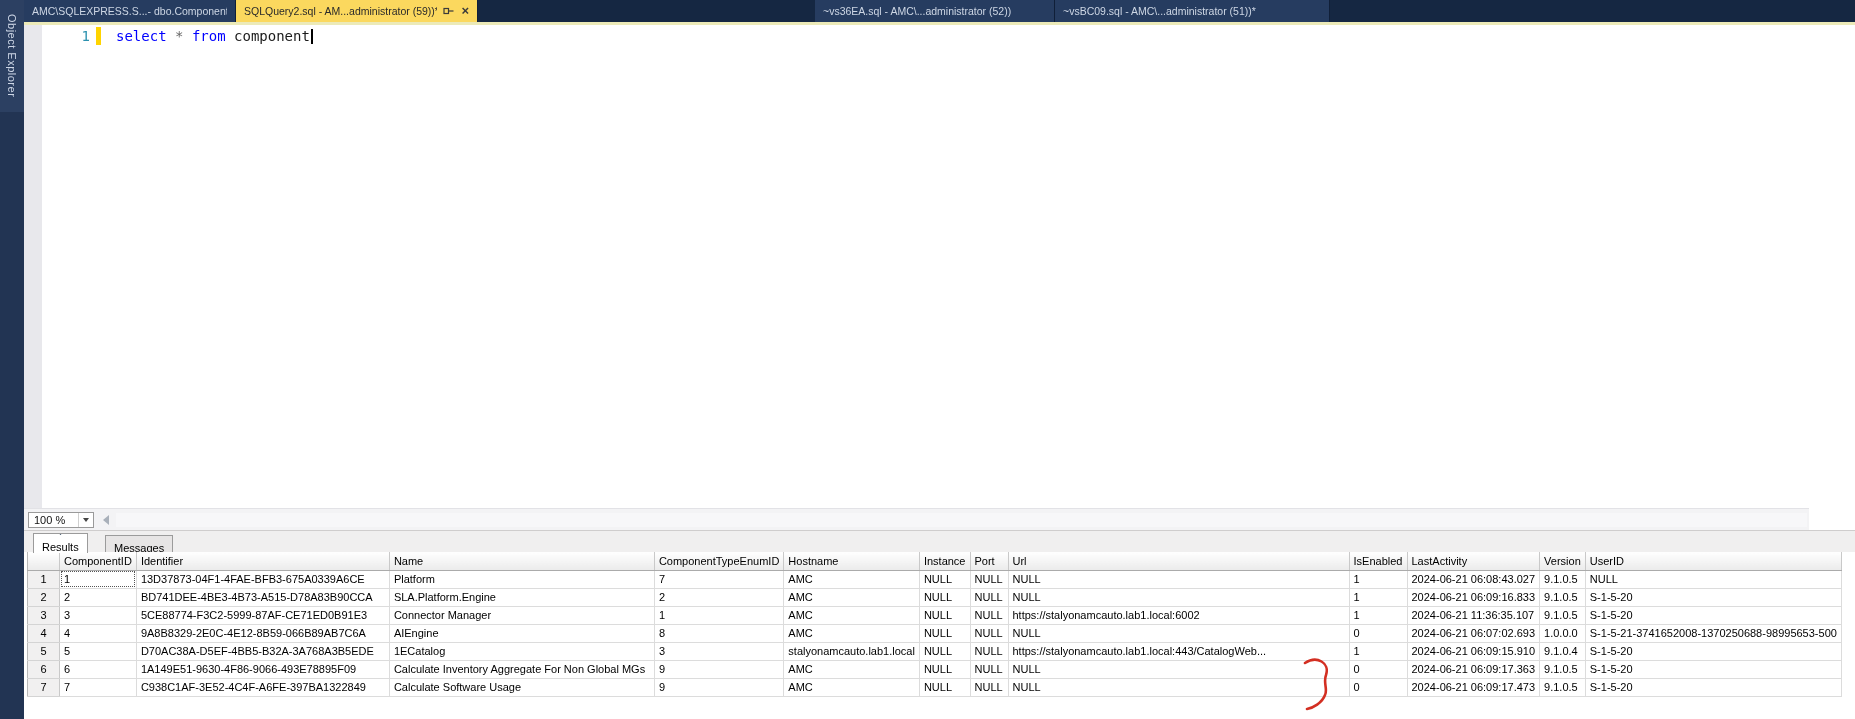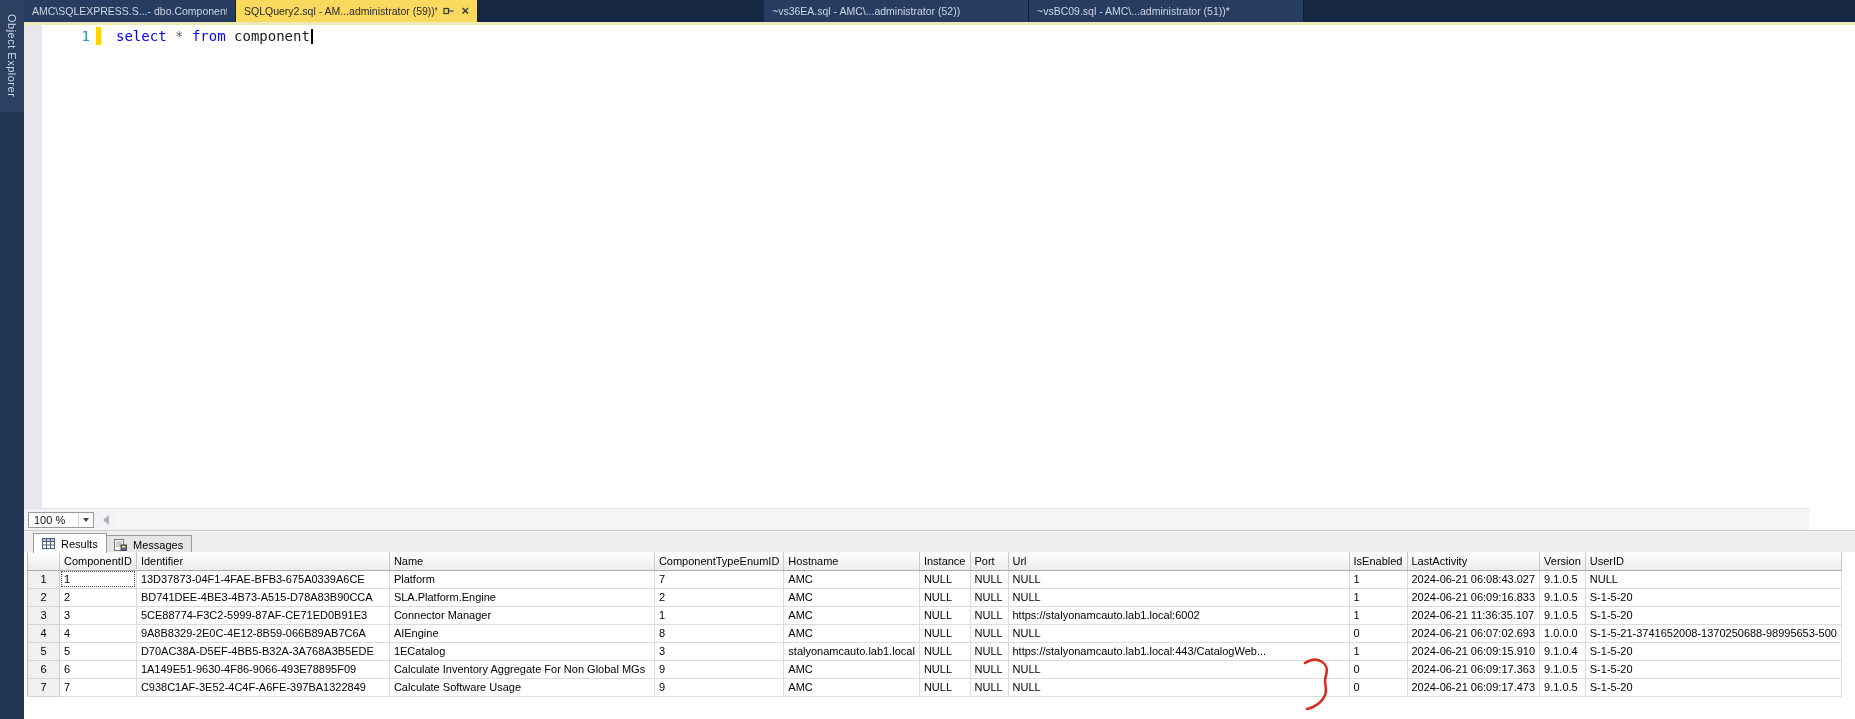--- a/index.html
+++ b/index.html
@@ -14,21 +14,21 @@
 
   
   .tabbar { position:absolute; left:24px; top:0; width:1831px; height:22px; background:#152742;
             display:flex; align-items:stretch; }
   .dtab { height:22px; display:flex; align-items:center; padding:0 8px; font-size:10.5px;
           white-space:nowrap; overflow:hidden; color:#cdd6e4; background:#263c60;
           border-right:1px solid #101f38; }
   .dtab.t1 { width:212px; }
   .dtab.t2 { width:242px; background:#fbd85e; color:#2a2a2a; }
   .dtab.t3 { width:240px;margin-top:33px; }
-  .dtab.t4 { width:265px; margin-left:46px; }
+  .dtab.t4 { width:240px; margin-left:97px; }
   .dtab.t5 { width:275px; }
   .dtab .lbl { flex:1 1 auto; overflow:hidden; }
   .pin-ic { width:12px; height:12px; margin-left:6px; flex:0 0 auto; }
   .close-ic { margin-left:6px; font-size:13px; line-height:12px; color:#3a3a3a; font-weight:bold; flex:0 0 auto; }
   .under-strip { position:absolute; left:24px; top:22px; width:1831px; height:3px; background:#eceab8; }
 
   
   .editor { position:absolute; left:24px; top:25px; width:1831px; height:483px; background:#ffffff; }
   .ind-margin { position:absolute; left:0; top:0; width:18px; height:100%; background:#e8e8ec; }
   .linenum { position:absolute; left:40px; top:3px; width:26px; text-align:right;
@@ -53,21 +53,21 @@
               border-top:4px solid #444; }
   .hs-left { position:absolute; left:74px; top:3px; width:16px; height:16px; display:flex; align-items:center; justify-content:center; }
   .tri-left { width:0; height:0; border-top:5px solid transparent; border-bottom:5px solid transparent;
               border-right:6px solid #a9b0ba; }
   .hs-track { position:absolute; left:92px; top:4px; right:2px; height:14px; background:#f7f7f9; }
 
   
   .rp-tabs { position:absolute; left:24px; top:530px; width:1831px; height:22px; background:#f0efef;
              border-top:1px solid #cfcdcd; }
   .rtab { position:absolute; display:flex; align-items:center; gap:6px; font-size:11px; color:#000;
-          padding:0 8px; border:1px solid #9b9b9b; border-bottom:none; }
+          padding:0 8px; border:1px solid #9b9b9b; border-bottom:none;flex-direction:column; }
   .rtab.active { left:9px; top:2px; height:20px; background:#ffffff; z-index:2; }
   .rtab.inactive { left:81px; top:4px; height:18px; background:#e7e5e5;text-align:center; }
 
   
   .grid-wrap { position:absolute; left:24px; top:552px; width:1831px; height:167px; background:#ffffff; }
   table.grid { border-collapse:collapse; table-layout:fixed; margin-left:3px;
                border-left:1px solid #b7b7b7; font-size:11px; }
   table.grid th { height:18px; font-weight:normal; text-align:left; padding:0 4px;
                   background:linear-gradient(#ffffff,#ebebeb); border-right:1px solid #c9c9c9;
                   border-bottom:1px solid #ababab; white-space:nowrap; overflow:hidden; }

